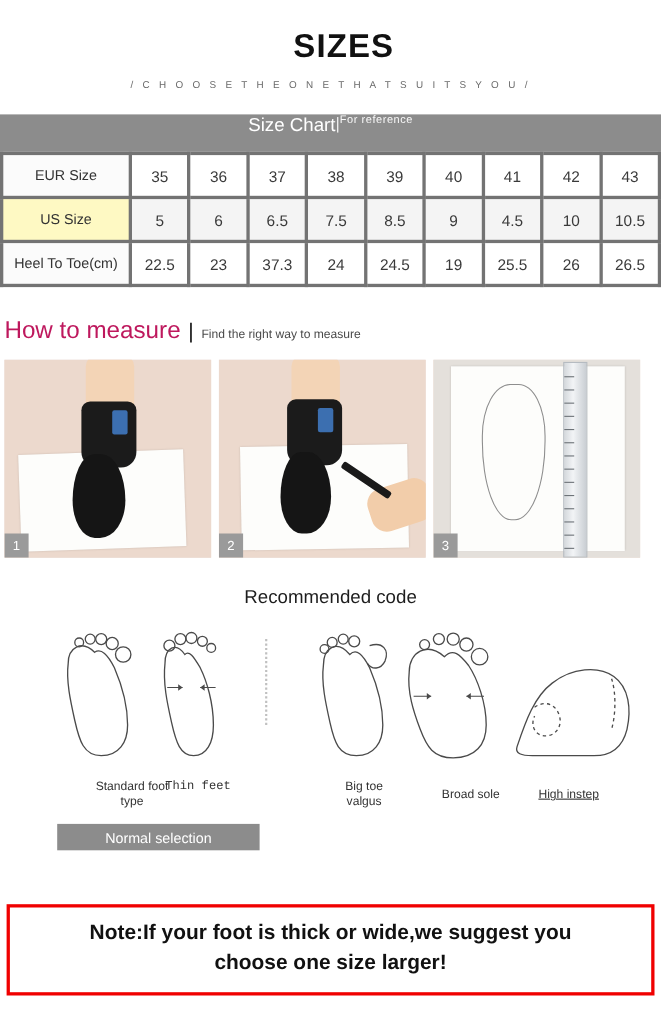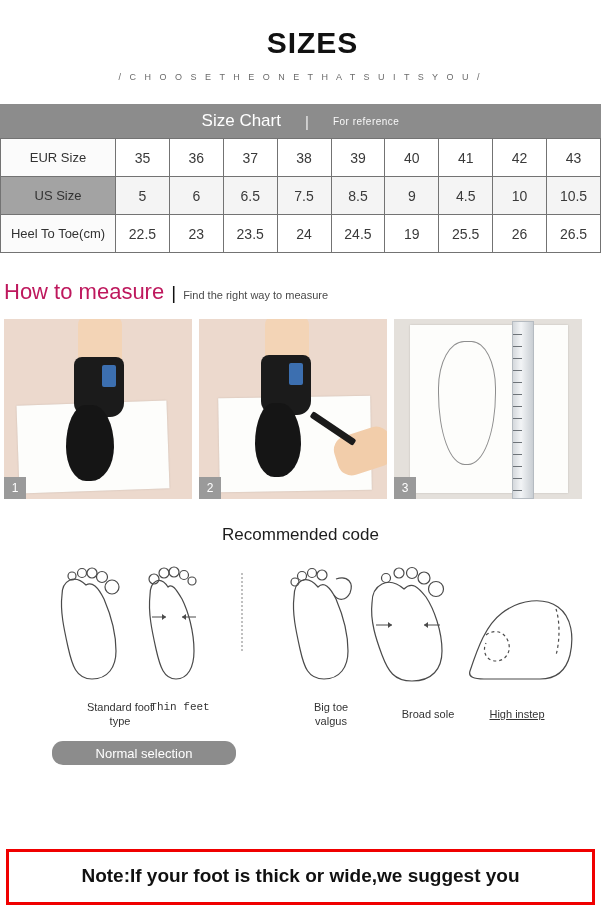--- a/index.html
+++ b/index.html
@@ -36,59 +36,58 @@
 
   
   .chart-wrap {
     margin-top: 22px;
   }
   .chart-head {
     background: #8c8c8c;
     color: #ffffff;
     height: 34px;
     display: flex;
-    align-items: center;
     justify-content: center;
-    gap: 24px;
+    gap: 0;
   }
   .chart-head .main {
     font-size: 17px;
   }
   .chart-head .divider {
     font-size: 15px;
     opacity: .85;
   }
   .chart-head .sub {
     font-size: 10px;
     letter-spacing: .5px;
     opacity: .95;
   }
   table.size-table {
     width: 100%;
     border-collapse: collapse;
     table-layout: fixed;
   }
   table.size-table td {
-    border: 1px solid #737373;
+    border: 3px solid #737373;
     text-align: center;
     height: 35px;
     font-size: 14px;
     color: #3a3a3a;
   }
   table.size-table td.rowhead {
     width: 112px;
     font-size: 13px;
     color: #333;
     background: #fbfbfb;
   }
   table.size-table tr.alt td {
     background: #f4f4f4;
   }
   table.size-table tr.alt td.rowhead {
-    background: #a3a3a3;
+    background: #fef9c3;
   }
 
   
   .section-head {
     display: flex;
     align-items: baseline;
     gap: 7px;
     margin: 26px 0 0 4px;
   }
   .section-head .big {
@@ -285,21 +284,21 @@
         <td>8.5</td>
         <td>9</td>
         <td>4.5</td>
         <td>10</td>
         <td>10.5</td>
       </tr>
       <tr>
         <td class="rowhead">Heel To Toe(cm)</td>
         <td>22.5</td>
         <td>23</td>
-        <td>23.5</td>
+        <td>37.3</td>
         <td>24</td>
         <td>24.5</td>
         <td>19</td>
         <td>25.5</td>
         <td>26</td>
         <td>26.5</td>
       </tr>
     </tbody>
   </table>
 </div>
@@ -408,18 +407,19 @@
 
 <div class="foot-labels">
   <span style="left:73px;width:94px;top:0;">Standard foot<br>type</span>
   <span style="left:145px;width:70px;top:0;font-family:Liberation Mono, monospace;">Thin feet</span>
   <span style="left:296px;width:70px;top:0;">Big toe<br>valgus</span>
   <span style="left:386px;width:84px;top:7px;">Broad sole</span>
   <span style="left:474px;width:86px;top:7px;text-decoration:underline;">High instep</span>
 </div>
 
 <div class="pill-row">
-  <div class="pill" style="left:52px;width:184px;border-radius:11px;">Normal selection</div>
+  <div class="pill" style="left:52px;width:184px;">Normal selection</div>
 </div>
 
 <div class="note">
   <div>Note:If your foot is thick or wide,we suggest you</div>
+  <div>choose one size larger!</div>
 </div>
 
 </body></html>

